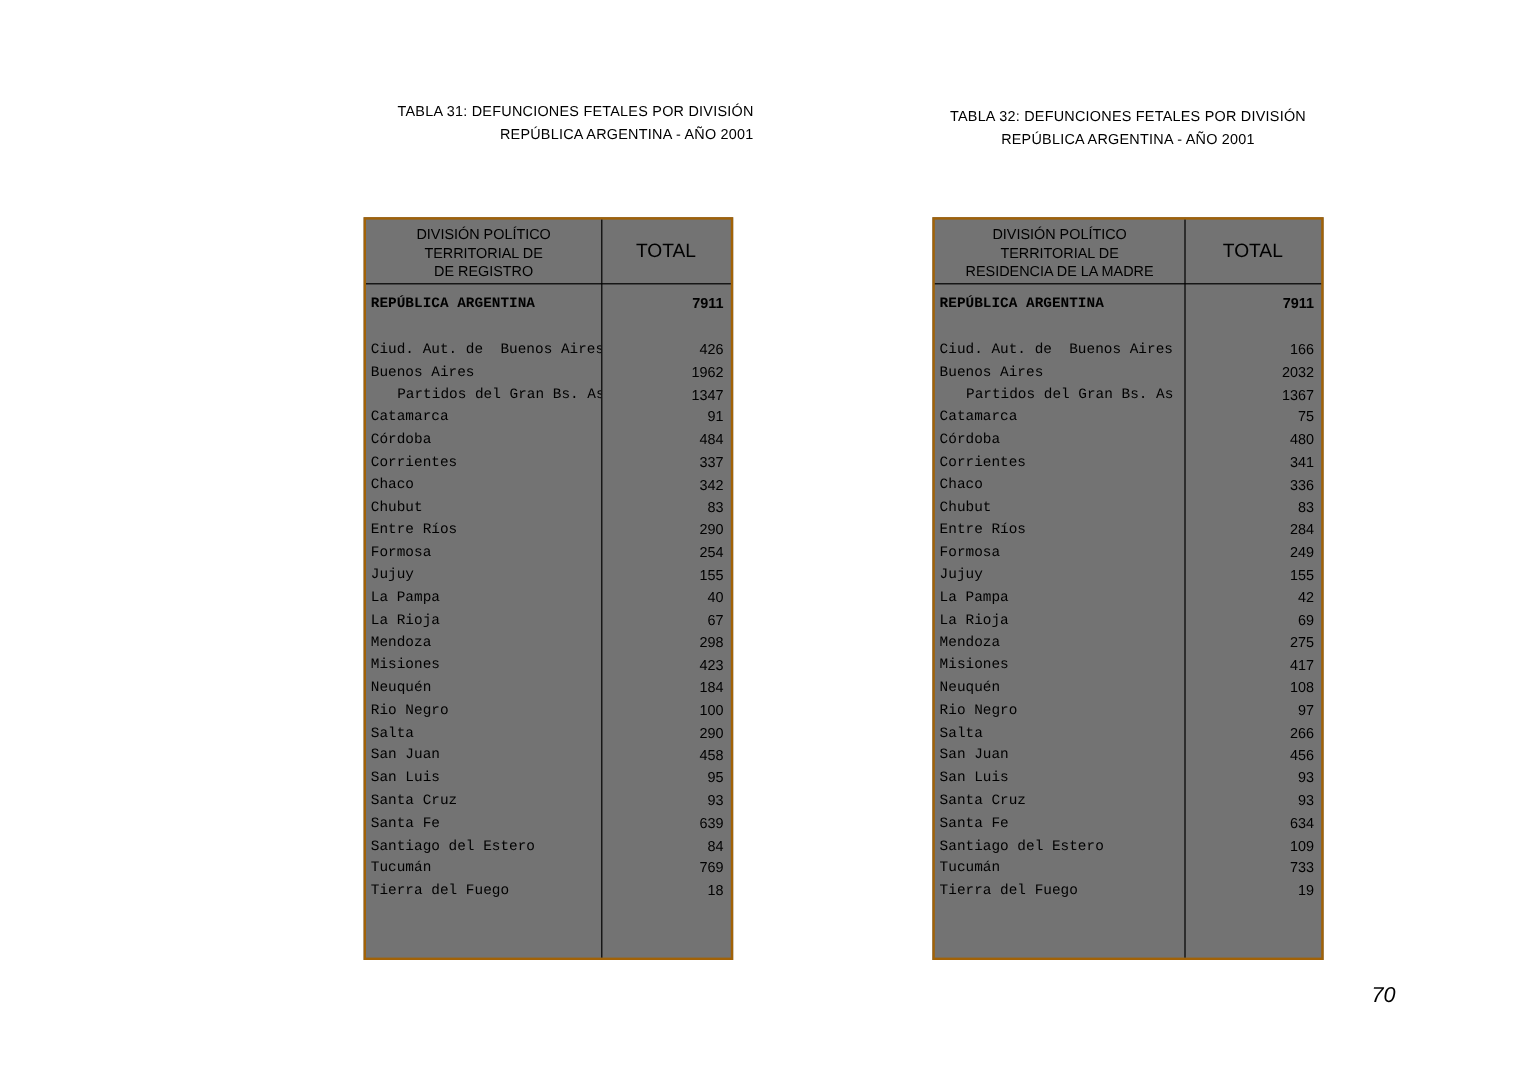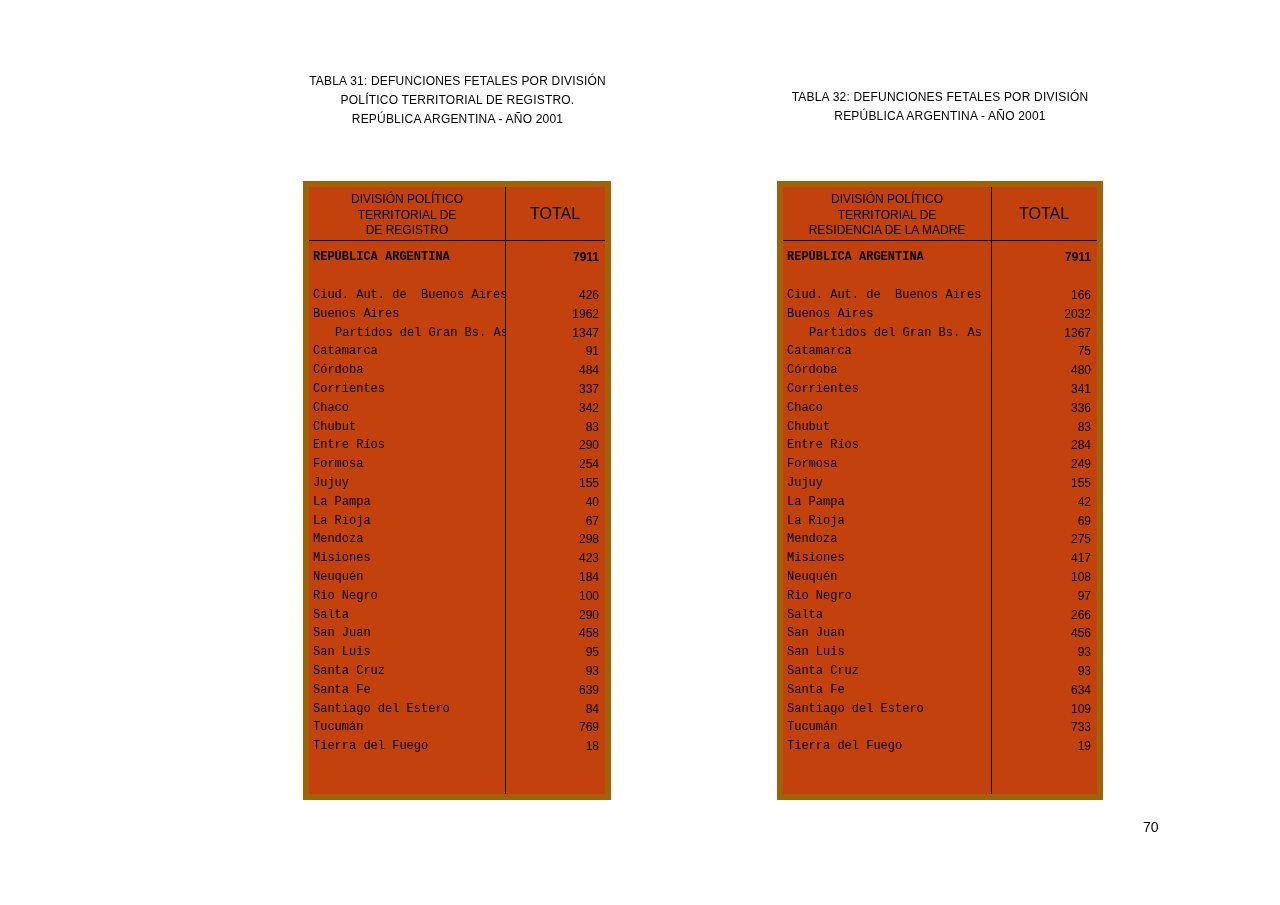--- a/index.html
+++ b/index.html
@@ -7,21 +7,21 @@
   body {
     width:1280px; height:905px; position:relative;
     font-family:"Liberation Sans", sans-serif; color:#000;
     overflow:hidden;
   }
   .title-block {
     position:absolute; text-align:center;
     font-size:12px; line-height:19px; letter-spacing:0.2px;
   }
   .dtable {
-    position:absolute; border:6px solid #a16207; background:#c2410c;
+    position:absolute; border:2px solid #a16207; background:#737373;
   }
   .col-divider {
     position:absolute; top:0; bottom:0; width:1px; background:#000;
     left:var(--divcol);
   }
   .thead {
     display:flex; height:54px; border-bottom:1px solid #000;
   }
   .th-division {
     width:var(--divcol);
@@ -33,29 +33,28 @@
     font-size:16px;
   }
   .tbody { padding-top:7px; }
   .trow { display:flex; height:18.8px; font-size:12px; align-items:center; }
   .trow.bold { font-weight:bold; }
   .cell-label { width:var(--divcol); padding-left:4px; white-space:pre; overflow:hidden;font-family:Liberation Mono, monospace; }
   .trow.indent .cell-label { padding-left:26px; }
   .cell-value { flex:1; text-align:right; padding-right:6px;padding-left:16px; }
   .page-number {
     position:absolute; left:1143px; top:819px;
-    font-size:14px; 
+    font-size:18px; font-style:italic;
   }
 </style>
 </head>
 <body>
 
-<div class="title-block" style="left:287px; top:72px; width:341px;">
+<div class="title-block" style="left:287px; top:84px; width:341px;text-align:right;">
   <div>TABLA 31: DEFUNCIONES FETALES POR DIVISIÓN</div>
-  <div>POLÍTICO TERRITORIAL DE REGISTRO.</div>
   <div>REPÚBLICA ARGENTINA - AÑO 2001</div>
 </div>
 
 <div class="title-block" style="left:770px; top:88px; width:340px;">
   <div>TABLA 32: DEFUNCIONES FETALES POR DIVISIÓN</div>
   <div>REPÚBLICA ARGENTINA - AÑO 2001</div>
 </div>
 
 <div class="dtable" style="left:303px; top:181px; width:308px; height:619px; --divcol:196px;">
   <div class="col-divider"></div>

